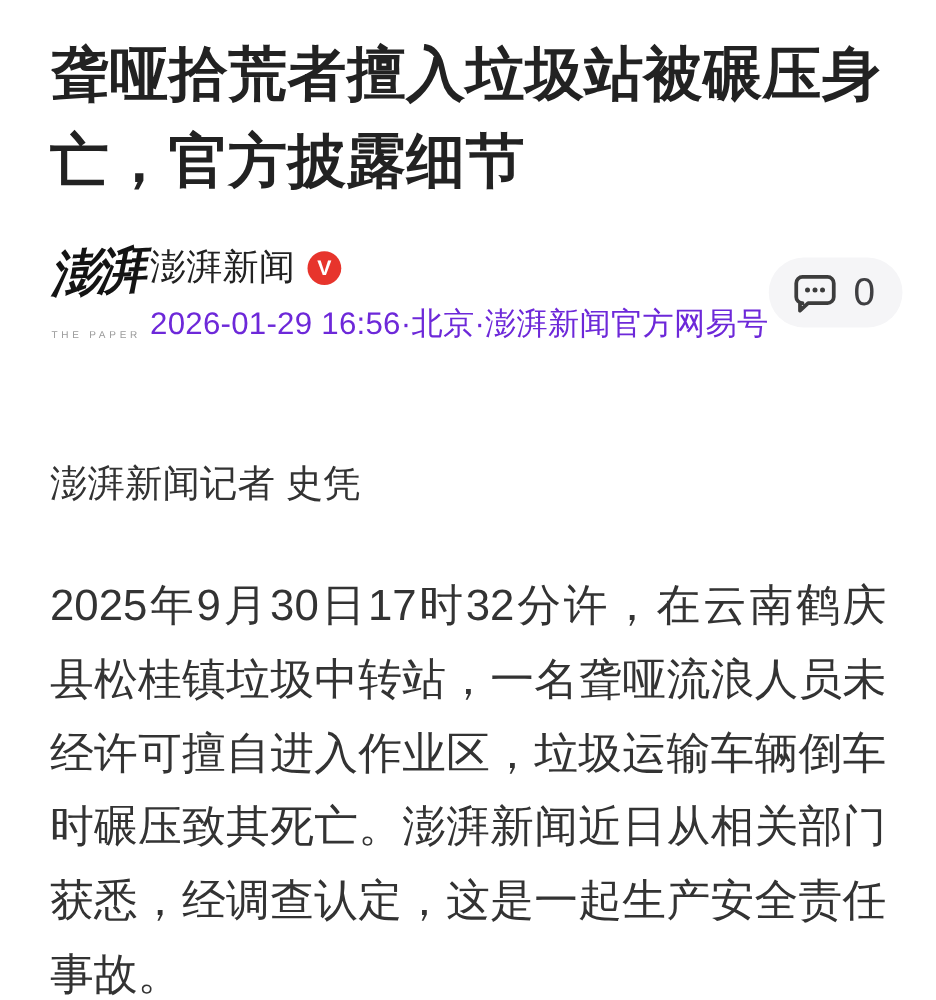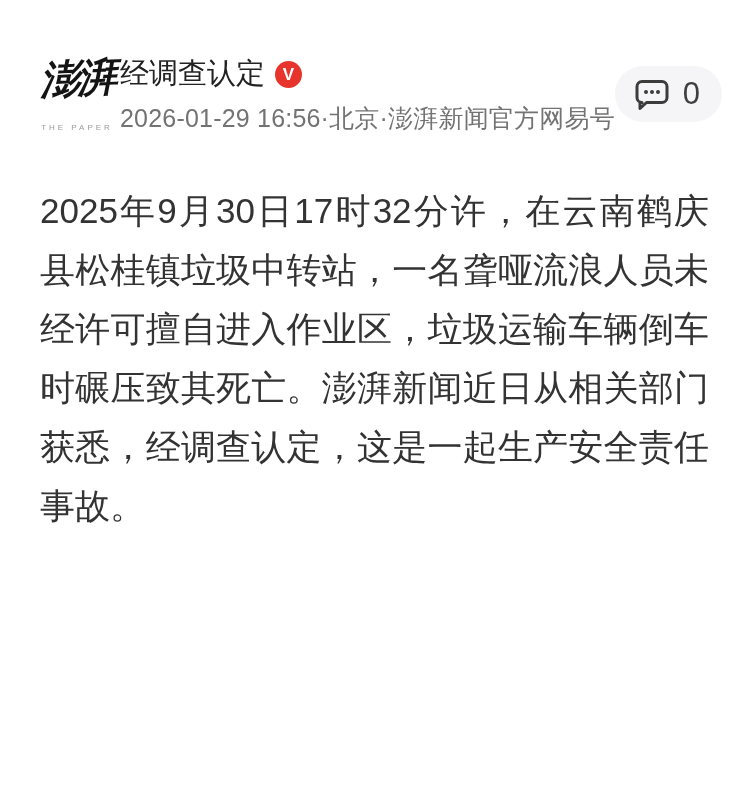--- a/index.html
+++ b/index.html
@@ -67,21 +67,21 @@
     border-radius: 50%;
     display: flex; align-items: center; justify-content: center;
     color: #ffffff;
     font-size: 17px;
     font-weight: 700;
     line-height: 1;
   }
   .pub-meta {
     margin-top: 8px;
     font-size: 25px;
-    color: #737373;
+    color: #6d28d9;
     letter-spacing: 0.2px;
     white-space: nowrap;
   }
   .comment-pill {
     margin-left: auto;
     margin-top: 14px;
     height: 56px;
     padding: 0 22px 0 18px;
     border-radius: 28px;
     display: flex;
@@ -112,46 +112,48 @@
     text-align: justify;
     word-break: break-all;
     overflow-wrap: break-word;
   }
 </style>
 </head>
 <body>
 
 <div class="page">
 
+  <h1 class="headline">聋哑拾荒者擅入垃圾站被碾压身亡，官方披露细节</h1>
 
   <div class="pub-row">
 
     <div class="pub-logo">
       <span class="pub-logo-chars">澎湃</span>
       <span class="pub-logo-sub">THE PAPER</span>
     </div>
 
     <div class="pub-center">
       <div class="pub-name-row">
-        <span class="pub-name">经调查认定</span>
+        <span class="pub-name">澎湃新闻</span>
         <span class="verified-badge" title="澎湃新闻" style="background: rgb(231, 52, 44);">V</span>
       </div>
       <div class="pub-meta">2026-01-29 16:56·北京·澎湃新闻官方网易号</div>
     </div>
 
     <div class="comment-pill" style="background: rgb(245, 245, 247);">
       <span style="display:flex;">
         <svg width="38" height="34" viewBox="0 0 38 34" fill="none">
           <path d="M9 4.5 h20 a5 5 0 0 1 5 5 v11 a5 5 0 0 1 -5 5 H13.5 l-6.5 6 v-6 H9 a5 5 0 0 1 -5 -5 v-11 a5 5 0 0 1 5 -5 z" fill="none" stroke="#3c3c3c" stroke-width="3" stroke-linejoin="round"></path>
           <circle cx="13" cy="15" r="2" fill="#3c3c3c"></circle>
           <circle cx="19" cy="15" r="2" fill="#3c3c3c"></circle>
           <circle cx="25" cy="15" r="2" fill="#3c3c3c"></circle>
         </svg>
       </span>
       <span class="comment-count">0</span>
     </div>
 
   </div>
 
+  <div class="byline">澎湃新闻记者 史凭</div>
 
   <p class="body-para">2025年9月30日17时32分许，在云南鹤庆县松桂镇垃圾中转站，一名聋哑流浪人员未经许可擅自进入作业区，垃圾运输车辆倒车时碾压致其死亡。澎湃新闻近日从相关部门获悉，经调查认定，这是一起生产安全责任事故。</p>
 
 </div>
 
 </body></html>

